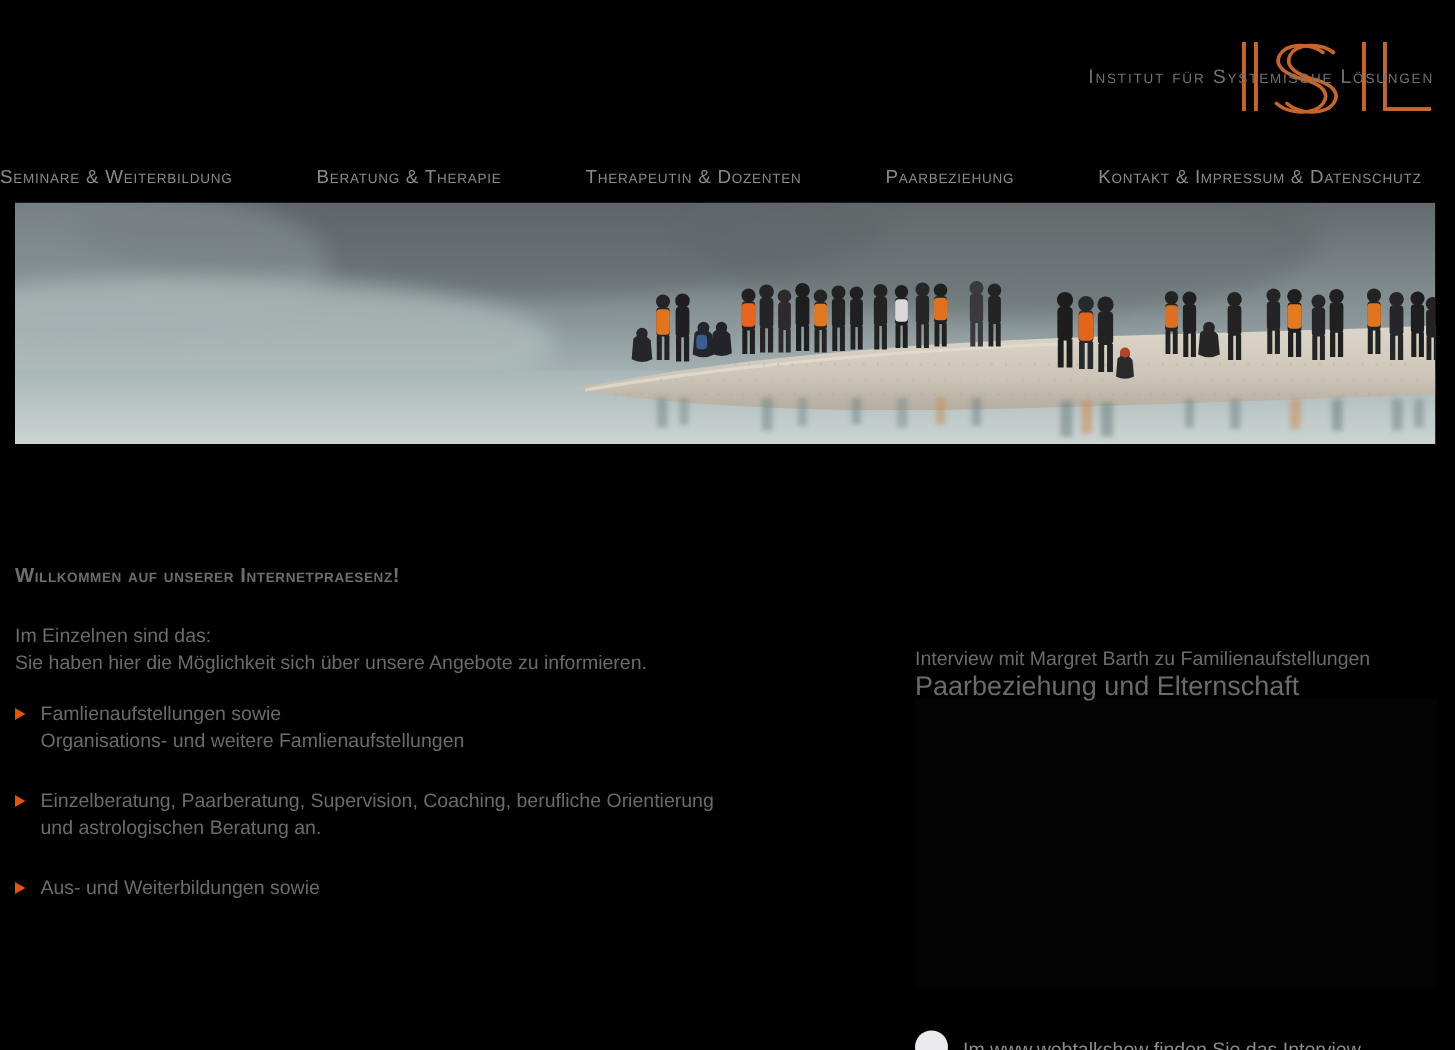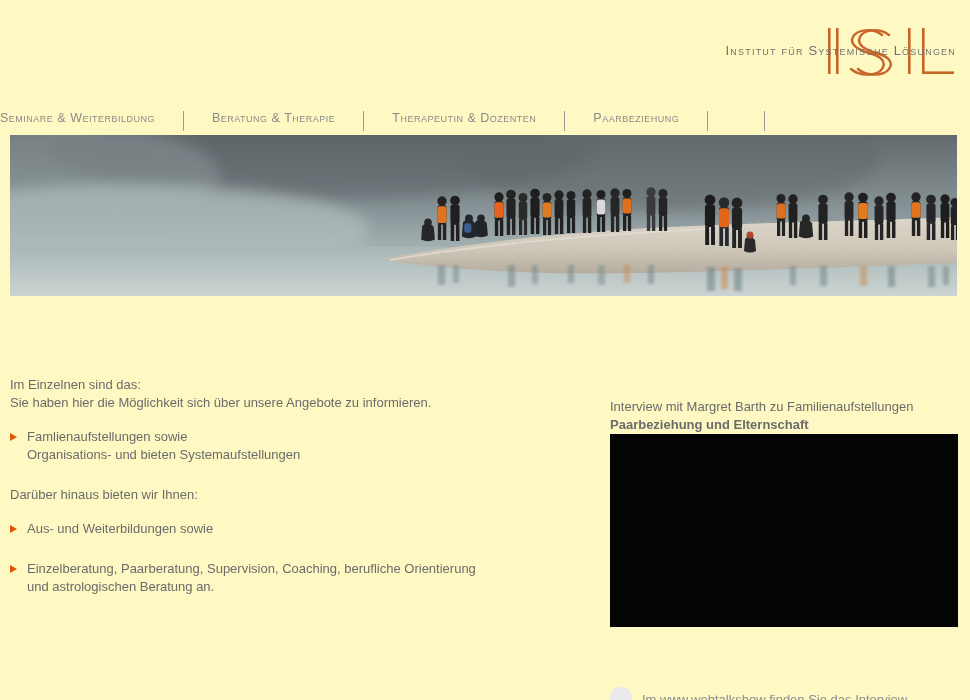--- a/index.html
+++ b/index.html
@@ -1,18 +1,18 @@
 <!DOCTYPE html>
 <html><head>
 <meta charset="utf-8">
 <style>
   * { margin:0; padding:0; box-sizing:border-box; }
   html,body { width:970px; height:700px; overflow:hidden; background:#fff;
     font-family:"Liberation Sans", sans-serif; }
-  .page { position:relative; width:970px; height:700px; background:#fef9c3; }
+  .page { position:relative; width:970px; height:700px; background:#000000; }
 
   
   .brand-text { position:absolute; top:43px; right:14px; font-size:13px;
     color:#717171; font-variant:small-caps; letter-spacing:1.2px; z-index:2; }
   .brand-mark { position:absolute; top:26px; right:10px; width:134px; height:50px; z-index:1; }
 
   
   .nav { position:absolute; top:111px; left:0; right:0; display:flex; align-items:flex-start; }
   .nav-item { display:flex; align-items:center; cursor:pointer; }
   .nav-label { font-size:12.5px; color:#8a8a8a; font-variant:small-caps;
@@ -32,23 +32,23 @@
   .intro { margin-bottom:16px; }
   .bullet { position:relative; padding-left:17px; font-size:13px; line-height:18px; margin-bottom:22px; }
   .arrow { position:absolute; left:0; top:5px; width:0; height:0;
     border-left:7px solid #e25406; border-top:4.5px solid transparent;
     border-bottom:4.5px solid transparent; }
   .lnk { color:#6b6b6b; cursor:pointer; }
   .offer-intro { margin:0 0 16px 0; }
   .b3 { width:470px; }
 
   
-  .aside { position:absolute; left:610px; top:398px; width:348px; color:#6b6b6b; }
+  .aside { position:absolute; left:610px; top:430px; width:348px; color:#6b6b6b; }
   .cap1 { font-size:13px; line-height:18px; }
-  .cap2 { font-size:13px; line-height:18px; font-weight:bold; }
+  .cap2 { font-size:18px; line-height:18px; font-weight:normal; }
   .video { width:348px; height:193px; background:#040404; cursor:pointer; }
 
   
   .partial { position:absolute; left:610px; top:687px; width:348px;
     display:flex; align-items:flex-start; }
   .pcircle { width:22px; height:22px; border-radius:50%; background:#eaeaec; flex:0 0 auto; }
   .ptext { font-size:13px; color:#8c8c8c; margin-left:10px; padding-top:5px; white-space:nowrap; }
 </style>
 </head>
 <body>
@@ -80,20 +80,23 @@
     </span>
       <span class="nav-sep"></span>
     <span class="nav-item">
       <span class="nav-label">Therapeutin &amp; Dozenten</span>
     </span>
       <span class="nav-sep"></span>
     <span class="nav-item">
       <span class="nav-label">Paarbeziehung</span>
     </span>
       <span class="nav-sep"></span>
+    <span class="nav-item">
+      <span class="nav-label">Kontakt &amp; Impressum &amp; Datenschutz</span>
+    </span>
       <span class="nav-sep"></span>
   </div>
 
   <div class="hero">
     <svg width="947" height="161" viewBox="0 0 947 161">
       <defs>
         <linearGradient id="sky" x1="0" y1="0" x2="0" y2="1">
           <stop offset="0" stop-color="#636a6d"></stop>
           <stop offset="0.5" stop-color="#8b979a"></stop>
           <stop offset="0.75" stop-color="#aab7b8"></stop>
@@ -227,42 +230,42 @@
         <rect x="810" y="131" width="7" height="20" fill="#6f8184"></rect>
         <rect x="850" y="131" width="7" height="20" fill="#c98a4e"></rect>
         <rect x="878" y="131" width="7" height="21" fill="#667a7d"></rect>
         <rect x="918" y="131" width="7" height="21" fill="#6f8184"></rect>
         <rect x="933" y="131" width="6" height="19" fill="#6f8184"></rect>
       </g>
     </svg>
   </div>
 
   <div class="main">
+    <div class="h1">Willkommen auf unserer Internetpraesenz!</div>
 
     <div class="p intro">
       <div>Im Einzelnen sind das:</div>
       <div>Sie haben hier die Möglichkeit sich über unsere Angebote zu informieren.</div>
     </div>
 
     <div class="bullet">
       <span class="arrow"></span>
       <span class="lnk">Famlienaufstellungen</span><span> sowie</span>
-      <div>Organisations- und bieten Systemaufstellungen</div>
-    </div>
-
-    <div class="p offer-intro">Darüber hinaus bieten wir Ihnen:</div>
+      <div>Organisations- und weitere Famlienaufstellungen</div>
+    </div>
+
+
+    <div class="bullet b3">
+      <span class="arrow"></span>
+      <span class="lnk">Einzelberatung</span><span>, </span><span class="lnk">Paarberatung</span><span>, </span><span class="lnk">Supervision</span><span>, </span><span class="lnk">Coaching</span><span>, </span><span class="lnk">berufliche Orientierung</span><span> und </span><span class="lnk">astrologischen Beratung</span><span> an.</span>
+    </div>
 
     <div class="bullet">
       <span class="arrow"></span>
       <span class="lnk">Aus- und Weiterbildungen</span><span> sowie</span>
-    </div>
-
-    <div class="bullet b3">
-      <span class="arrow"></span>
-      <span class="lnk">Einzelberatung</span><span>, </span><span class="lnk">Paarberatung</span><span>, </span><span class="lnk">Supervision</span><span>, </span><span class="lnk">Coaching</span><span>, </span><span class="lnk">berufliche Orientierung</span><span> und </span><span class="lnk">astrologischen Beratung</span><span> an.</span>
     </div>
   </div>
 
   <div class="aside">
     <div class="cap1">Interview mit Margret Barth zu Familienaufstellungen</div>
     <div class="cap2">Paarbeziehung und Elternschaft</div>
     <div class="video"></div>
   </div>
 
   <div class="partial">

